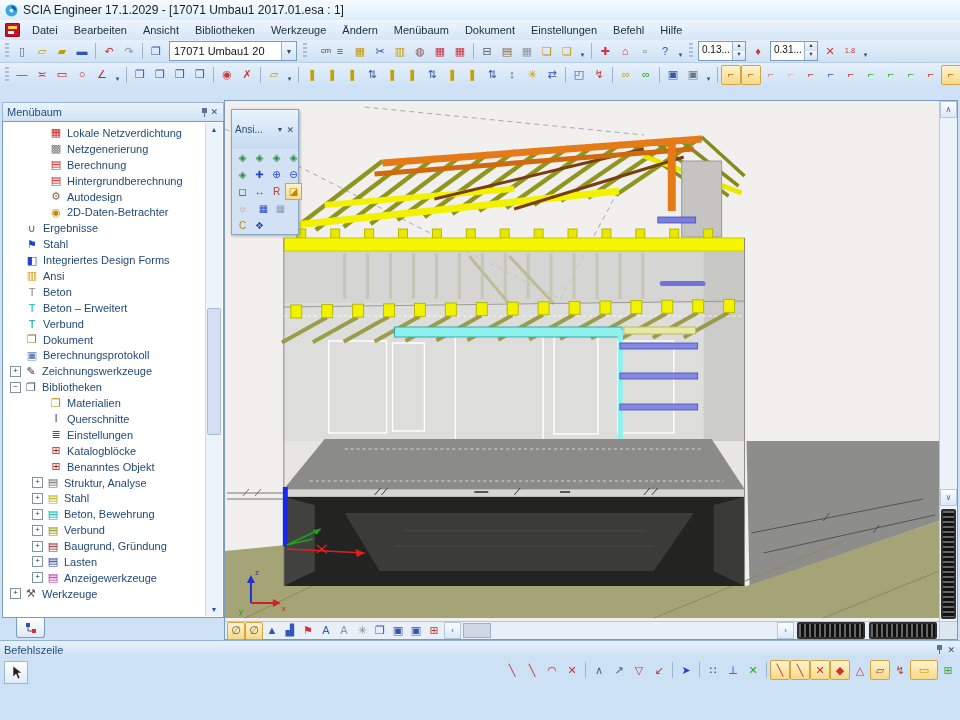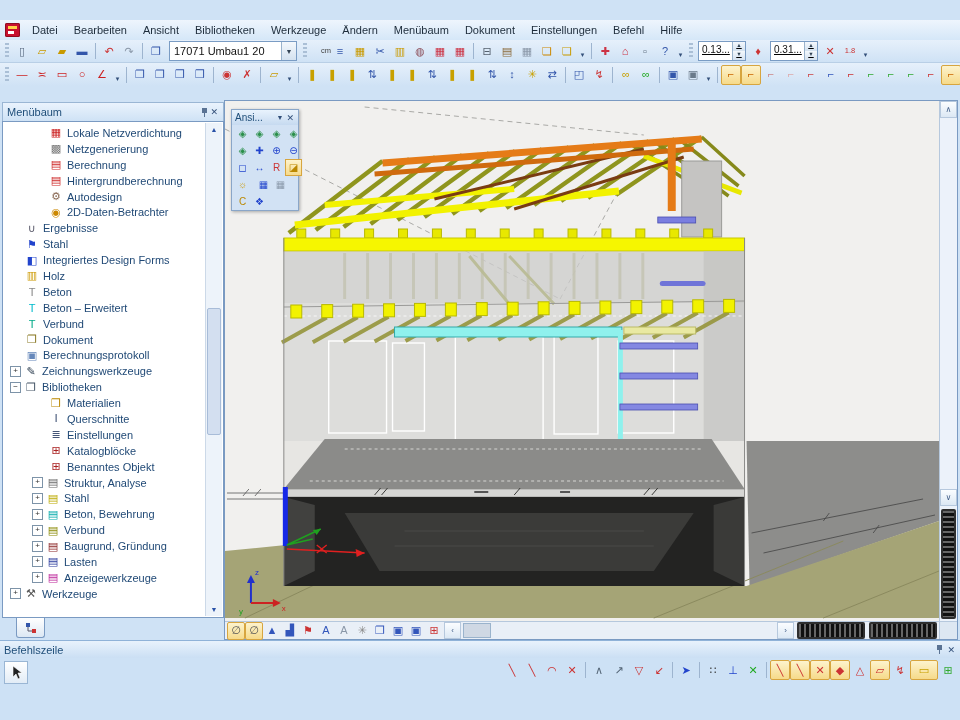--- a/index.html
+++ b/index.html
@@ -28,21 +28,21 @@
   .tsep{width:1px;height:16px;background:#9db4cf;margin:0 3px;flex:none;}
   .tgrip{width:4px;height:16px;margin:0 3px;flex:none;
     background:repeating-linear-gradient(180deg,#aabfd6 0 2px,transparent 2px 4px);}
   .tchev{width:11px;height:18px;display:flex;align-items:flex-end;justify-content:center;
     font-size:7px;color:#33507a;padding-bottom:2px;flex:none;}
   .tcombo{display:inline-flex;align-items:center;height:18px;background:#fff;
     border:1px solid #7a9cc4;margin:0 3px;flex:none;}
   .tcombo .v{width:103px;padding:0 4px;white-space:nowrap;overflow:hidden;color:#111;}
   .tcombo .arr{width:14px;align-self:stretch;display:flex;align-items:center;justify-content:center;
     font-size:7px;color:#345;background:linear-gradient(#f4f8fc,#d4e2f0);border-left:1px solid #9ab3cc;}
-  .tspin{display:inline-flex;height:18px;background:#fff;border:1px solid #7a9cc4;margin:0 2px;flex:none;text-decoration:underline;}
+  .tspin{display:inline-flex;height:18px;background:#fff;border:1px solid #7a9cc4;margin:0 2px;flex:none;}
   .tspin .v{width:29px;font-size:10px;padding:2px 1px 0 3px;color:#111;}
   .tspin .arrs{width:12px;display:flex;flex-direction:column;border-left:1px solid #9ab3cc;}
   .tspin .arrs span{flex:1;font-size:5.5px;line-height:7px;text-align:center;color:#345;
     background:linear-gradient(#f4f8fc,#d4e2f0);}
 
   
   .main{position:absolute;top:86px;left:0;height:554px;right:0;display:flex;background:#cfe2f5;}
   .sidebar{width:222px;flex:none;display:flex;flex-direction:column;padding:16px 0 0 2px;}
   .shead{height:18px;flex:none;display:flex;align-items:center;padding:0 4px;
     background:linear-gradient(#eaf3fd,#cfe2f5);border:1px solid #9ab6d4;border-bottom:none;color:#1f4e79;}
@@ -77,21 +77,21 @@
     color:#44608a;background:linear-gradient(#fbfdff,#dce8f4);border:1px solid #b6c8dd;margin:0 1px;}
   .hthumb{width:26px;height:13px;flex:none;background:#cfd8e4;border:1px solid #9ab3cc;margin:0 1px;}
   .htrack{flex:1;}
   .hroller{width:64px;height:13px;flex:none;margin:0 2px;border:2px solid #2e2e2e;border-radius:2px;
     background:repeating-linear-gradient(90deg,#666 0 2px,#101010 2px 5px);}
   .corner{grid-area:2/2;background:#dde7f2;border-top:1px solid #b6c8dd;border-left:1px solid #b6c8dd;}
 
   
   .palette{position:absolute;left:6px;top:8px;width:66px;z-index:5;background:#d2e2f4;
     border:1px solid #8aa6c8;box-shadow:1px 1px 3px rgba(0,0,0,.3);}
-  .phead{height:15px;display:flex;align-items:center;gap:2px;padding:0 3px;
+  .phead{height:15px;display:flex;align-items:center;gap:2px;padding:12px 3px;
     background:linear-gradient(#e9f3fd,#c6daf0);font-size:10px;color:#1f4e79;}
   .phead .sp{flex:1;}
   .phead .pc{font-size:7px;color:#33507a;}
   .prow{display:flex;padding:0 2px;}
   .pbtn{width:15px;height:15px;display:flex;align-items:center;justify-content:center;font-size:10px;
     border:1px solid transparent;flex:none;}
   .pbtn.act{background:linear-gradient(#fdf3cd,#f6da8a);border-color:#d7a53f;}
   .psep{width:4px;flex:none;}
 
   
@@ -110,20 +110,28 @@
   .pinicon:before{content:"";position:absolute;left:2px;top:1px;width:5px;height:5px;background:#5a7394;}
   .pinicon:after{content:"";position:absolute;left:4px;top:6px;width:1px;height:4px;background:#5a7394;}
   .closex{font-size:9px;color:#33507a;padding:0 1px;}
   .gl{line-height:1;}
 </style>
 </head>
 <body>
 
 <div id="app">
 
+  <div class="titlebar">
+    <svg width="13" height="13">
+      <circle cx="6.5" cy="6.5" r="6" fill="#3aa7e0"></circle>
+      <path d="M6.5 1.5 A5 5 0 0 1 11.5 6.5 L6.5 6.5 Z" fill="#1266a8"></path>
+      <circle cx="6.5" cy="6.5" r="2" fill="#dff2fc"></circle>
+    </svg>
+    <span class="ttext">SCIA Engineer 17.1.2029 - [17071 Umbau1 2017.01.esa : 1]</span>
+  </div>
 
   <div class="menubar">
     <span class="sciaicon"></span>
     <span id="menuitems" style="display:flex;">
         <span class="mitem">Datei</span>
         <span class="mitem">Bearbeiten</span>
         <span class="mitem">Ansicht</span>
         <span class="mitem">Bibliotheken</span>
         <span class="mitem">Werkzeuge</span>
         <span class="mitem">Ändern</span>
@@ -432,21 +440,21 @@
             <div class="trow" style="padding-left: 20px;">
               <span class="tico" style="color: rgb(34, 68, 204);">⚑</span>
               <span>Stahl</span>
             </div>
             <div class="trow" style="padding-left: 20px;">
               <span class="tico" style="color: rgb(34, 68, 204);">◧</span>
               <span>Integriertes Design Forms</span>
             </div>
             <div class="trow" style="padding-left: 20px;">
               <span class="tico" style="color: rgb(204, 153, 0);">▥</span>
-              <span>Holz</span>
+              <span>Ansi</span>
             </div>
             <div class="trow" style="padding-left: 20px;">
               <span class="tico" style="color: rgb(136, 136, 136);">T</span>
               <span>Beton</span>
             </div>
             <div class="trow" style="padding-left: 20px;">
               <span class="tico" style="color: rgb(0, 187, 204);">T</span>
               <span>Beton – Erweitert</span>
             </div>
             <div class="trow" style="padding-left: 20px;">

